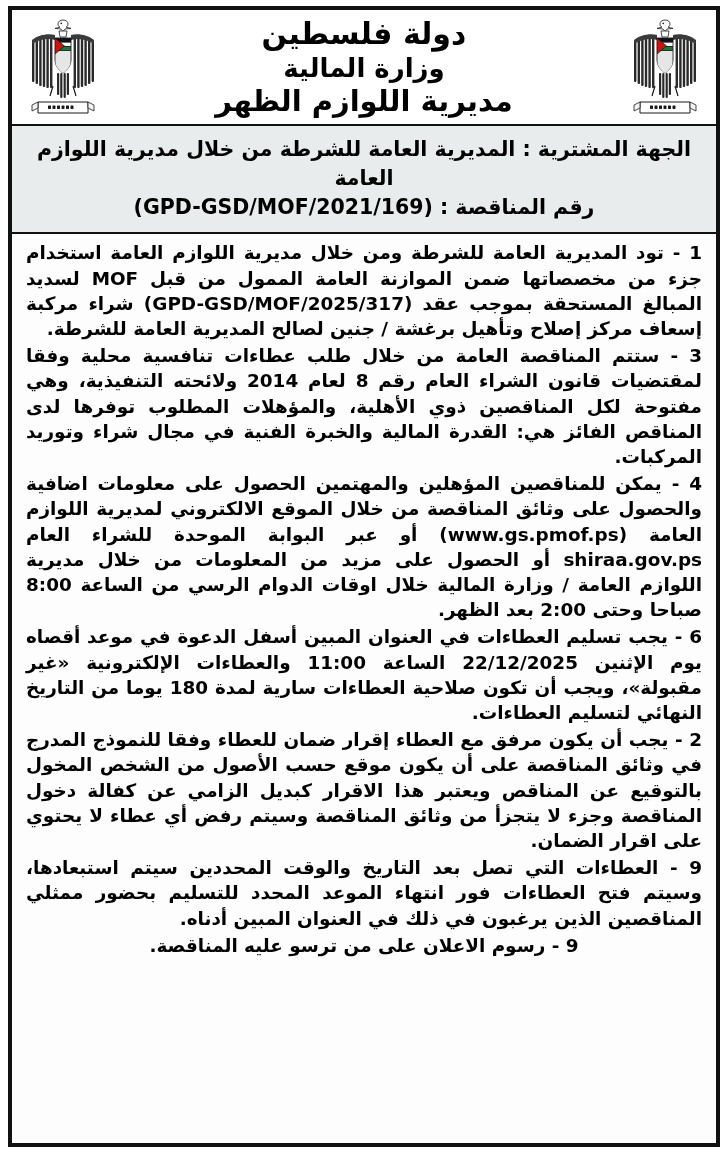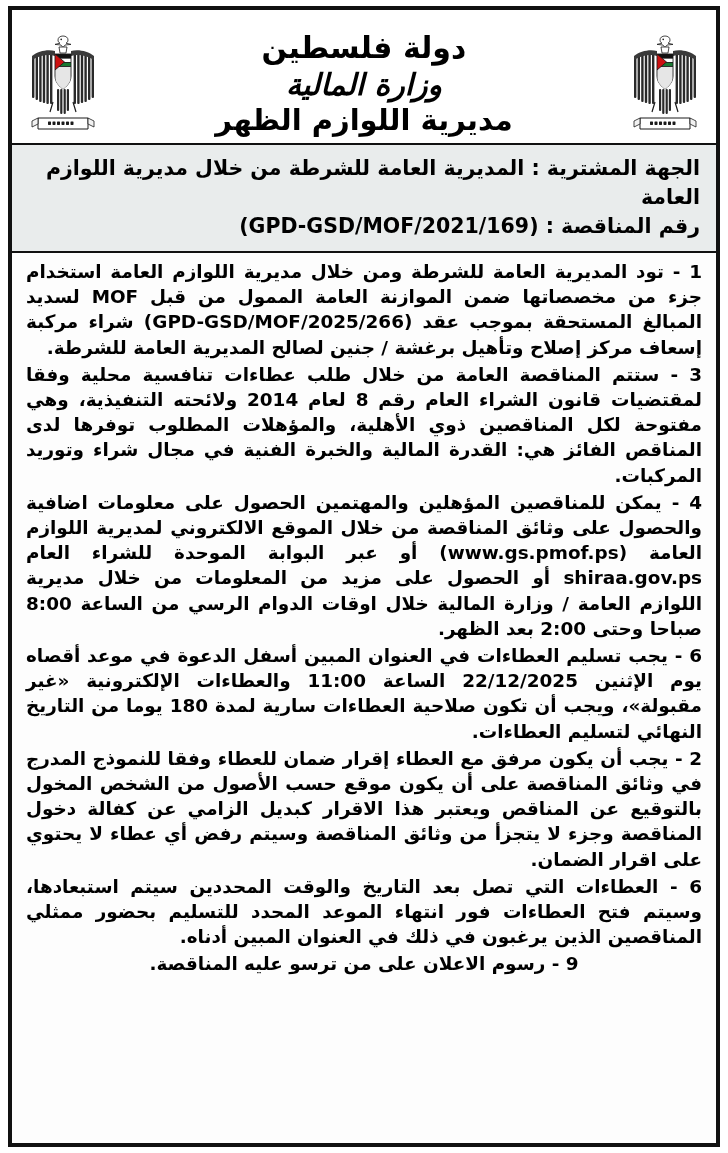--- a/index.html
+++ b/index.html
@@ -37,21 +37,21 @@
     display: flex;
     flex-direction: column;
   }
 
   
   .masthead {
     display: flex;
     flex-direction: row;
     align-items: center;
     justify-content: space-between;
-    padding: 20px 14px 4px 14px;
+    padding: 6px 14px 4px 14px;
     background: #ffffff;
     border-bottom: 2px solid #111111;
   }
   .emblem {
     width: 74px;
     height: 104px;
     flex: 0 0 auto;
   }
   .masthead-titles {
     flex: 1 1 auto;
@@ -59,28 +59,29 @@
     line-height: 1.22;
     padding: 0 4px;
   }
   .masthead-titles .t {
     font-weight: bold;
     color: #000000;
     letter-spacing: 0px;
     white-space: nowrap;
   }
   .t1 { font-size: 30px; }
-  .t2 { font-size: 30px; font-style: italic; }
+  .t2 { font-size: 26px; }
   .t3 { font-size: 29px; }
 
   
   .titleblock {
     background: #e9ecec;
     border-bottom: 2px solid #111111;
     padding: 9px 16px 10px 16px;
+    text-align: center;
   }
   .titleblock div {
     font-size: 20.5px;
     font-weight: bold;
     color: #000000;
     line-height: 1.42;
   }
   .tb-line2 { direction: rtl; unicode-bidi: embed; }
 
   
@@ -246,25 +247,25 @@
           </svg>
         </div>
       </div>
 
       <div class="titleblock">
         <div>الجهة المشترية : المديرية العامة للشرطة من خلال مديرية اللوازم العامة</div>
         <div class="tb-line2">رقم المناقصة : (GPD-GSD/MOF/2021/169)</div>
       </div>
 
       <div class="body">
-        <p class="clause j">1 - تود المديرية العامة للشرطة ومن خلال مديرية اللوازم العامة استخدام جزء من مخصصاتها ضمن الموازنة العامة الممول من قبل MOF لسديد المبالغ المستحقة بموجب عقد (GPD-GSD/MOF/2025/266) شراء مركبة إسعاف مركز إصلاح وتأهيل برغشة / جنين لصالح المديرية العامة للشرطة.</p>
+        <p class="clause j">1 - تود المديرية العامة للشرطة ومن خلال مديرية اللوازم العامة استخدام جزء من مخصصاتها ضمن الموازنة العامة الممول من قبل MOF لسديد المبالغ المستحقة بموجب عقد (GPD-GSD/MOF/2025/317) شراء مركبة إسعاف مركز إصلاح وتأهيل برغشة / جنين لصالح المديرية العامة للشرطة.</p>
         <p class="clause j">3 -  ستتم المناقصة العامة من خلال طلب عطاءات تنافسية محلية وفقا لمقتضيات قانون الشراء العام رقم 8 لعام 2014 ولائحته التنفيذية، وهي مفتوحة لكل المناقصين ذوي الأهلية، والمؤهلات المطلوب توفرها لدى المناقص الفائز هي: القدرة المالية والخبرة الفنية في مجال شراء وتوريد المركبات.</p>
         <p class="clause j">4 - يمكن للمناقصين المؤهلين والمهتمين الحصول على معلومات اضافية والحصول على وثائق المناقصة من خلال الموقع الالكتروني لمديرية اللوازم العامة (www.gs.pmof.ps) أو عبر البوابة الموحدة للشراء العام shiraa.gov.ps أو الحصول على مزيد من المعلومات من خلال مديرية اللوازم العامة / وزارة المالية خلال اوقات الدوام الرسي من الساعة 8:00 صباحا وحتى 2:00 بعد الظهر.</p>
         <p class="clause j">6 - يجب تسليم العطاءات في العنوان المبين أسفل الدعوة في موعد أقصاه يوم الإثنين 22/12/2025 الساعة 11:00 والعطاءات الإلكترونية «غير مقبولة»، ويجب أن تكون صلاحية العطاءات سارية لمدة 180 يوما من التاريخ النهائي لتسليم العطاءات.</p>
         <p class="clause j">2 - يجب أن يكون مرفق مع العطاء إقرار ضمان للعطاء وفقا للنموذج المدرج في وثائق المناقصة على أن يكون موقع حسب الأصول من الشخص المخول بالتوقيع عن المناقص ويعتبر هذا الاقرار كبديل الزامي عن كفالة دخول المناقصة وجزء لا يتجزأ من وثائق المناقصة وسيتم رفض أي عطاء لا يحتوي على اقرار الضمان.</p>
-        <p class="clause j">6 - العطاءات التي تصل بعد التاريخ والوقت المحددين سيتم استبعادها، وسيتم فتح العطاءات فور انتهاء الموعد المحدد للتسليم بحضور ممثلي المناقصين الذين يرغبون في ذلك في العنوان المبين أدناه.</p>
+        <p class="clause j">9 - العطاءات التي تصل بعد التاريخ والوقت المحددين سيتم استبعادها، وسيتم فتح العطاءات فور انتهاء الموعد المحدد للتسليم بحضور ممثلي المناقصين الذين يرغبون في ذلك في العنوان المبين أدناه.</p>
         <p class="clause">9 - رسوم الاعلان على من ترسو عليه المناقصة.</p>
 
       </div>
 
     </div>
   </div>
 </div>
 
 </body></html>

